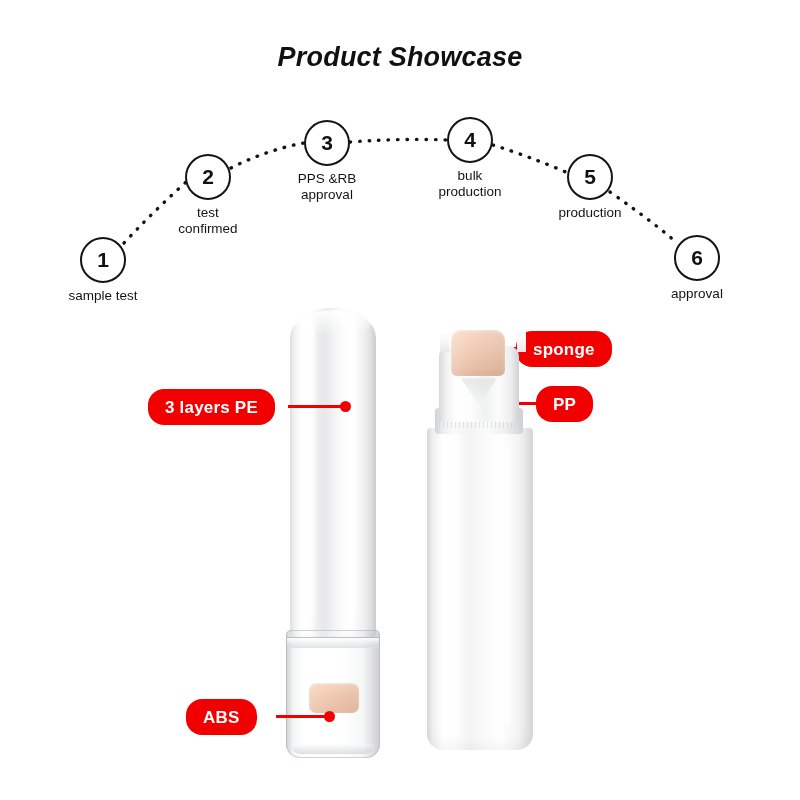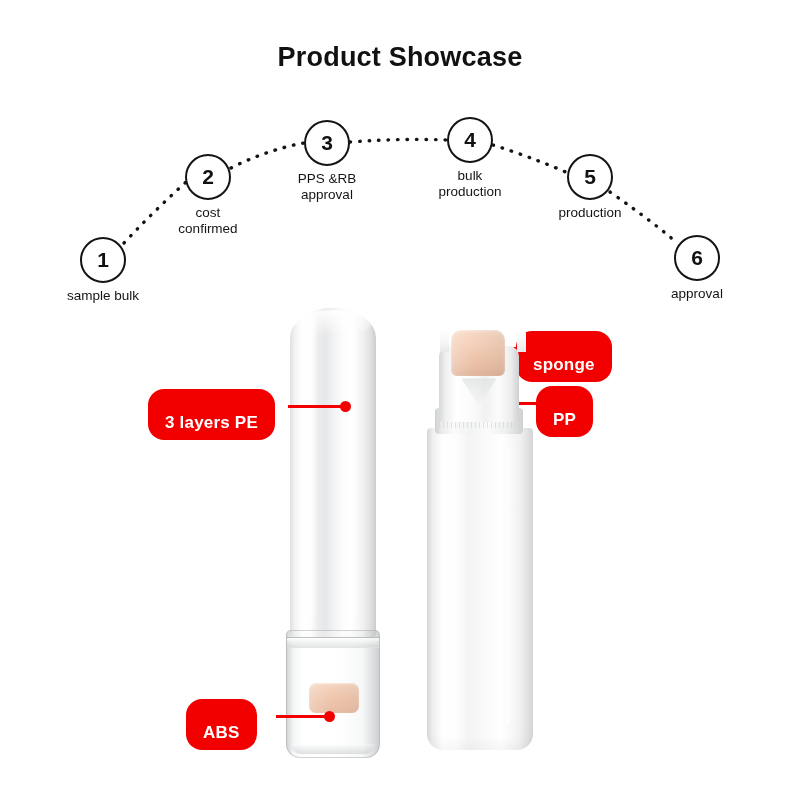--- a/index.html
+++ b/index.html
@@ -28,20 +28,21 @@
   .page-title {
     position: absolute;
     left: 0;
     top: 42px;
     width: 800px;
     text-align: center;
     font-size: 27px;
     font-weight: bold;
     letter-spacing: 0.2px;
     color: #111111;
+    font-style: italic;
   }
 
   
   #arc-svg {
     position: absolute;
     left: 0; top: 0;
     width: 800px;
     height: 800px;
     pointer-events: none;
   }
@@ -338,21 +339,21 @@
   .callout {
     position: absolute;
   }
   .badge {
     position: absolute;
     background: #f20000;
     color: #ffffff;
     font-weight: bold;
     font-size: 17px;
     border-radius: 16px;
-    padding: 25px 17px 8px 17px;
+    padding: 10px 17px 8px 17px;
     white-space: nowrap;
     line-height: 18px;
     letter-spacing: 0.2px;
   }
   .leader-line {
     position: absolute;
     height: 2.6px;
     background: #f20000;
   }
   .leader-dot {
@@ -393,26 +394,26 @@
   <svg id="arc-svg" viewBox="0 0 800 800" xmlns="http://www.w3.org/2000/svg">
     <path d="M 124 243 C 150 215, 175 192, 186 182" fill="none" stroke="#141414" stroke-width="3.4" stroke-linecap="round" stroke-dasharray="0.5 9"></path>
     <path d="M 231 168 C 262 152, 292 145, 304 143" fill="none" stroke="#141414" stroke-width="3.4" stroke-linecap="round" stroke-dasharray="0.5 9"></path>
     <path d="M 350 142 C 390 139, 425 139, 447 140" fill="none" stroke="#141414" stroke-width="3.4" stroke-linecap="round" stroke-dasharray="0.5 9"></path>
     <path d="M 493 145 C 522 154, 552 166, 568 173" fill="none" stroke="#141414" stroke-width="3.4" stroke-linecap="round" stroke-dasharray="0.5 9"></path>
     <path d="M 610 192 C 640 213, 665 232, 677 243" fill="none" stroke="#141414" stroke-width="3.4" stroke-linecap="round" stroke-dasharray="0.5 9"></path>
   </svg>
 
   <div class="step-node" style="left:103px; top:260px;">
     <div class="step-circle">1</div>
-    <div class="step-label">sample bulk</div>
+    <div class="step-label">sample test</div>
   </div>
 
   <div class="step-node" style="left:208px; top:177px;">
     <div class="step-circle">2</div>
-    <div class="step-label">cost
+    <div class="step-label">test
 confirmed</div>
   </div>
 
   <div class="step-node" style="left:327px; top:143px;">
     <div class="step-circle">3</div>
     <div class="step-label">PPS &amp;RB
 approval</div>
   </div>
 
   <div class="step-node" style="left:470px; top:140px;">

